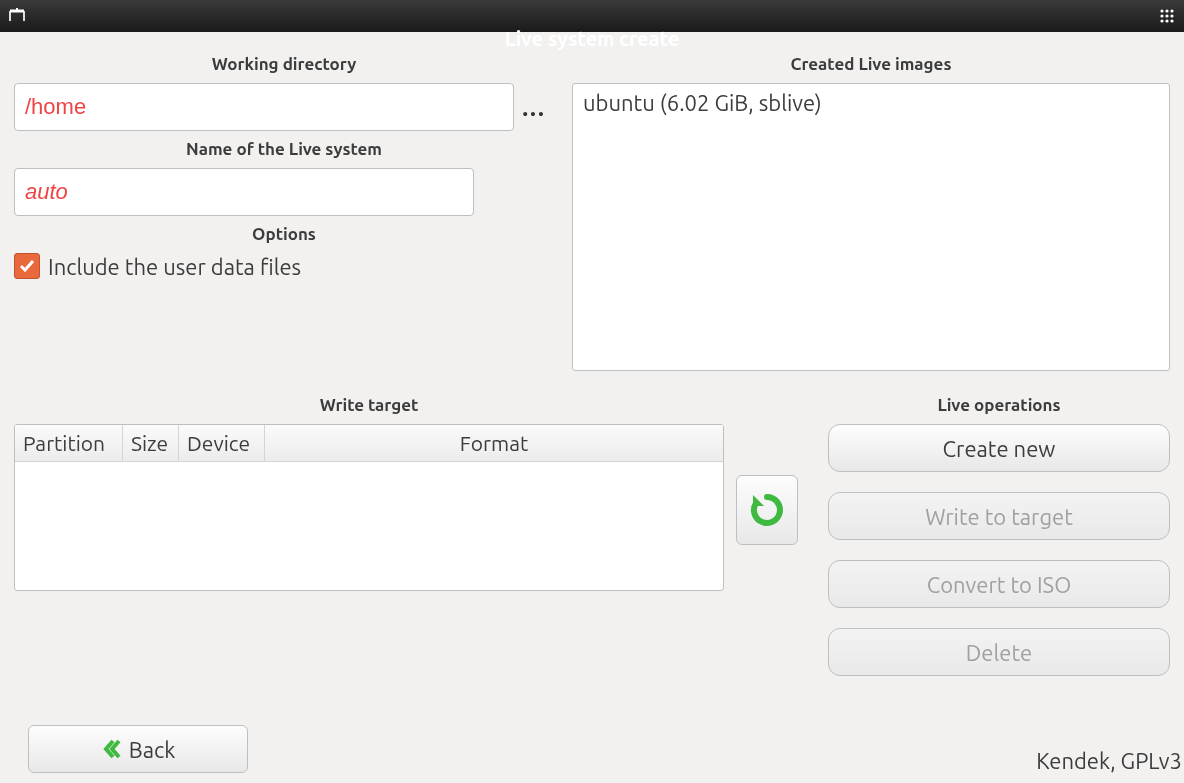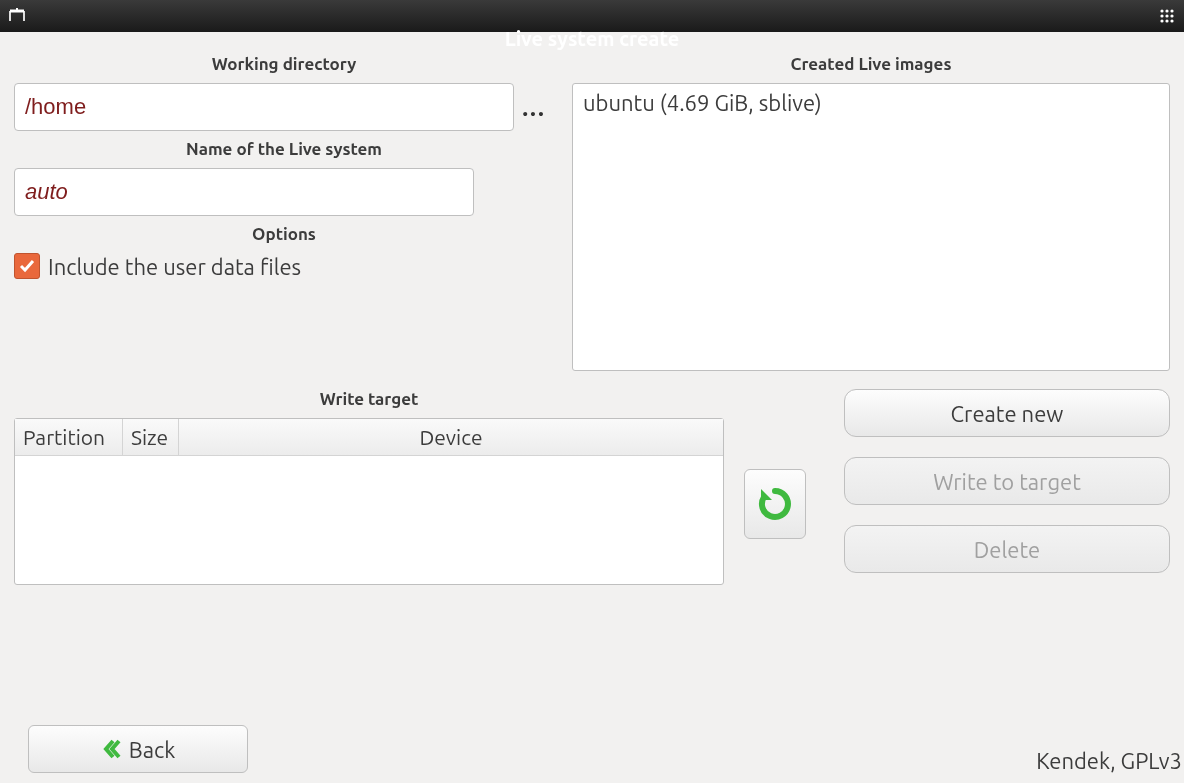--- a/index.html
+++ b/index.html
@@ -42,21 +42,21 @@
     display: flex;
     align-items: stretch;
     gap: 0;
   }
   .text-input {
     background: #fff;
     border: 1px solid #bfbfbf;
     border-radius: 4px;
     padding: 8px 10px;
     font-size: 22px;
-    color: #7f1d1d;
+    color: #ef4444;
     width: 100%;
     height: 48px;
   }
   .text-input.italic { font-style: italic; }
   .browse-btn {
     width: 40px;
     display: flex;
     align-items: center;
     justify-content: center;
     font-size: 24px;
@@ -89,22 +89,23 @@
     border: 1px solid #bfbfbf;
     border-radius: 3px;
     padding: 6px 10px;
     font-size: 22px;
     height: 288px;
   }
   .write-target-section {
     grid-column: 1 / 3;
     display: grid;
     grid-template-columns: 710px 80px 1fr;
-    gap: 20px;
+    gap: 12px;
     align-items: start;
+    margin-top: 6px;
   }
   .table-wrap {
     background: #fff;
     border: 1px solid #bfbfbf;
     border-radius: 3px;
     height: 167px;
   }
   .table-header {
     display: flex;
     border-bottom: 1px solid #d4d4d4;
@@ -221,49 +222,52 @@
             <path d="M3 9 L7 13 L15 4" stroke="#fff" stroke-width="3" fill="none"></path>
           </svg>
       </div>
       <span>Include the user data files</span>
     </div>
   </div>
 
   <div>
     <div class="section-label">Created Live images</div>
     <div class="listbox">
-      <div>ubuntu (4.69 GiB, sblive)</div>
+      <div>ubuntu (6.02 GiB, sblive)</div>
     </div>
   </div>
 
   <div class="write-target-section">
     <div>
       <div class="section-label" style="margin-top:0;">Write target</div>
       <div class="table-wrap">
         <div class="table-header">
           <div class="th" style="width:108px;">Partition</div>
           <div class="th" style="width:56px;">Size</div>
           <div class="th" style="width:86px;">Device</div>
+          <div class="th">Format</div>
         </div>
       </div>
     </div>
 
     <div>
       <div class="refresh-btn">
         <svg width="38" height="38" viewBox="0 0 38 38">
           <path d="M19 6 A13 13 0 1 1 8 12" stroke="#3fb93f" stroke-width="6" fill="none" stroke-linecap="round"></path>
           <path d="M5 4 L5 15 L16 15 Z" fill="#3fb93f"></path>
         </svg>
       </div>
     </div>
 
     <div>
+      <div class="section-label" style="margin-top:0;">Live operations</div>
       <div class="ops-col">
         <div class="op-btn">Create new</div>
         <div class="op-btn disabled">Write to target</div>
+        <div class="op-btn disabled">Convert to ISO</div>
         <div class="op-btn disabled">Delete</div>
       </div>
     </div>
   </div>
 </div>
 
 <div class="footer">
   <div class="back-btn">
     <svg width="22" height="22" viewBox="0 0 22 22">
       <path d="M12 3 L5 11 L12 19" stroke="#3fb93f" stroke-width="4" fill="none"></path>

